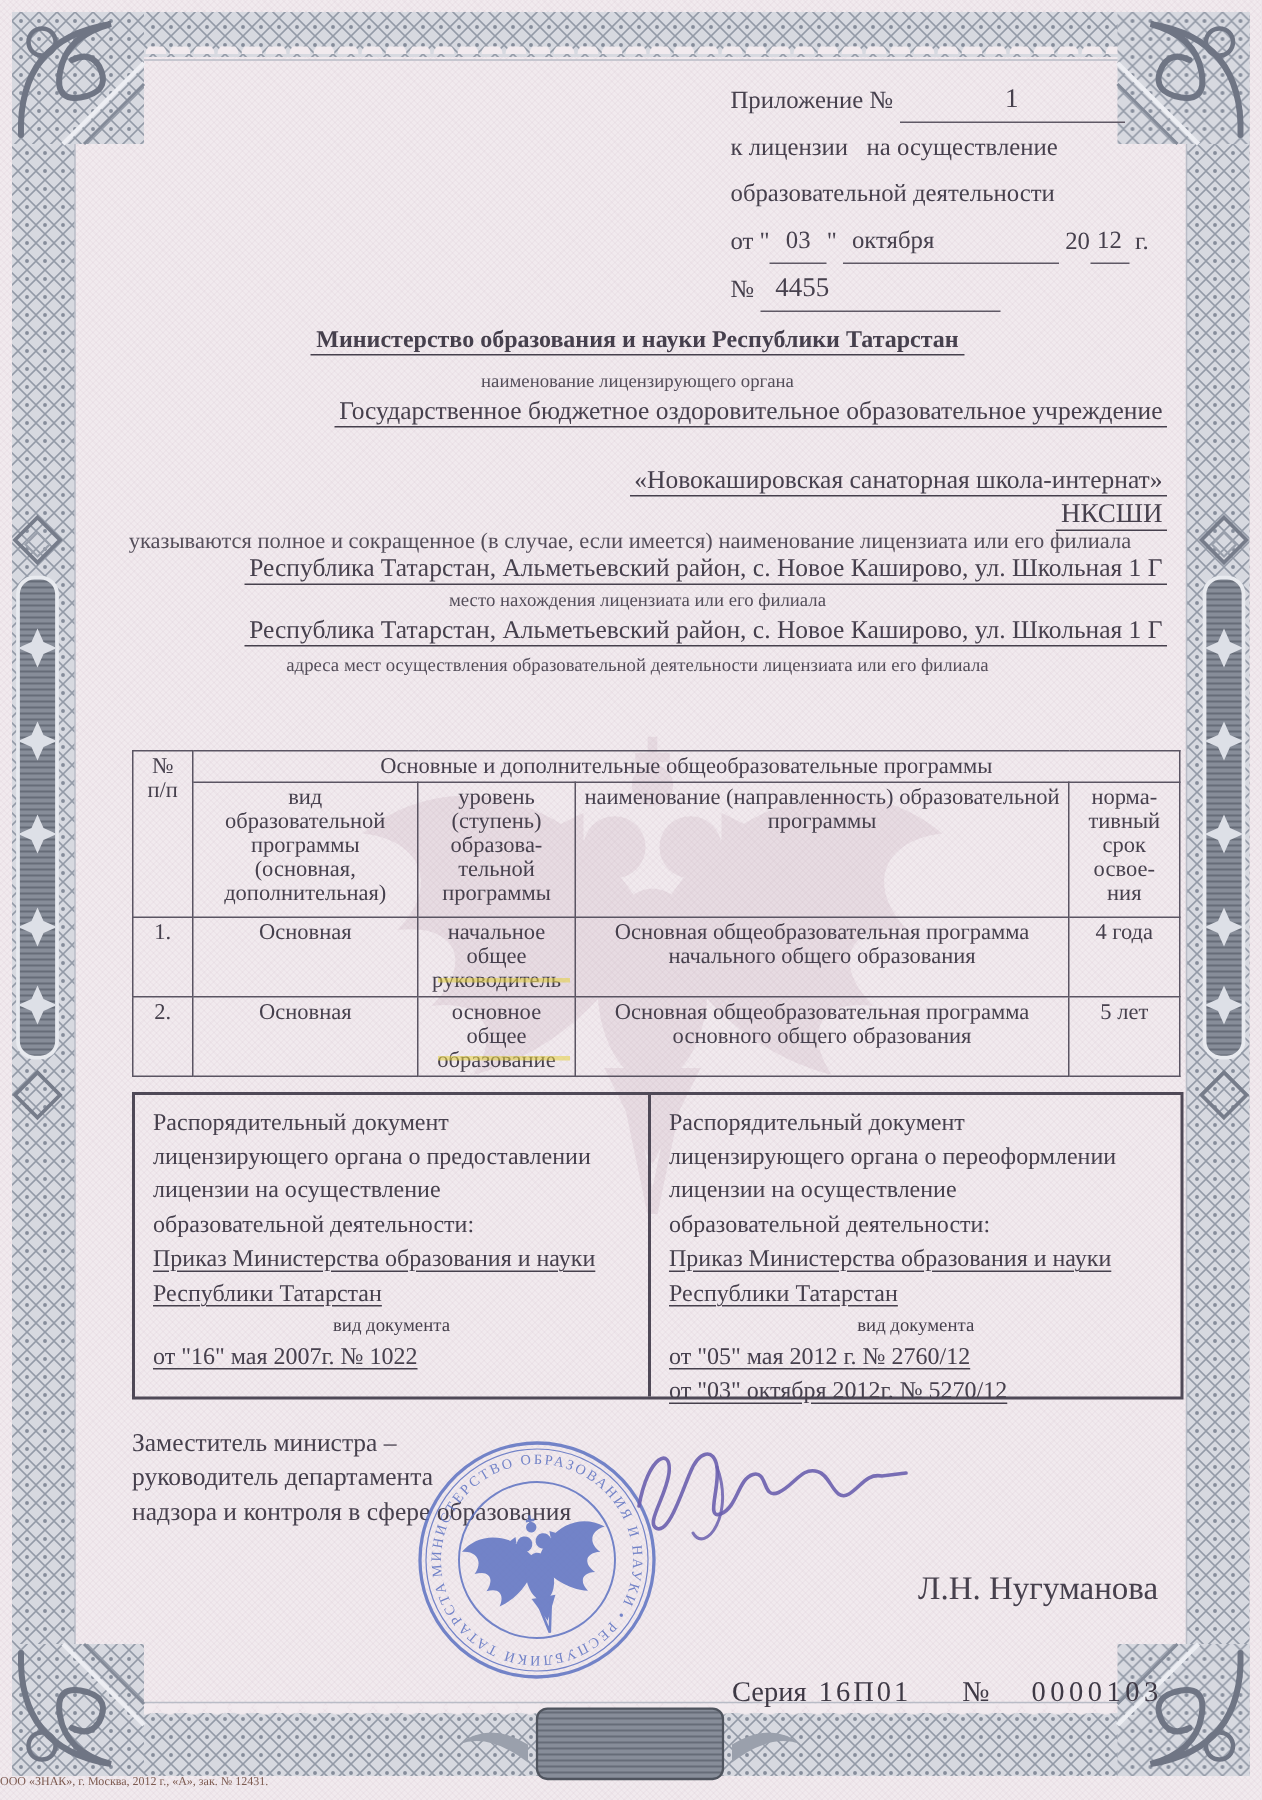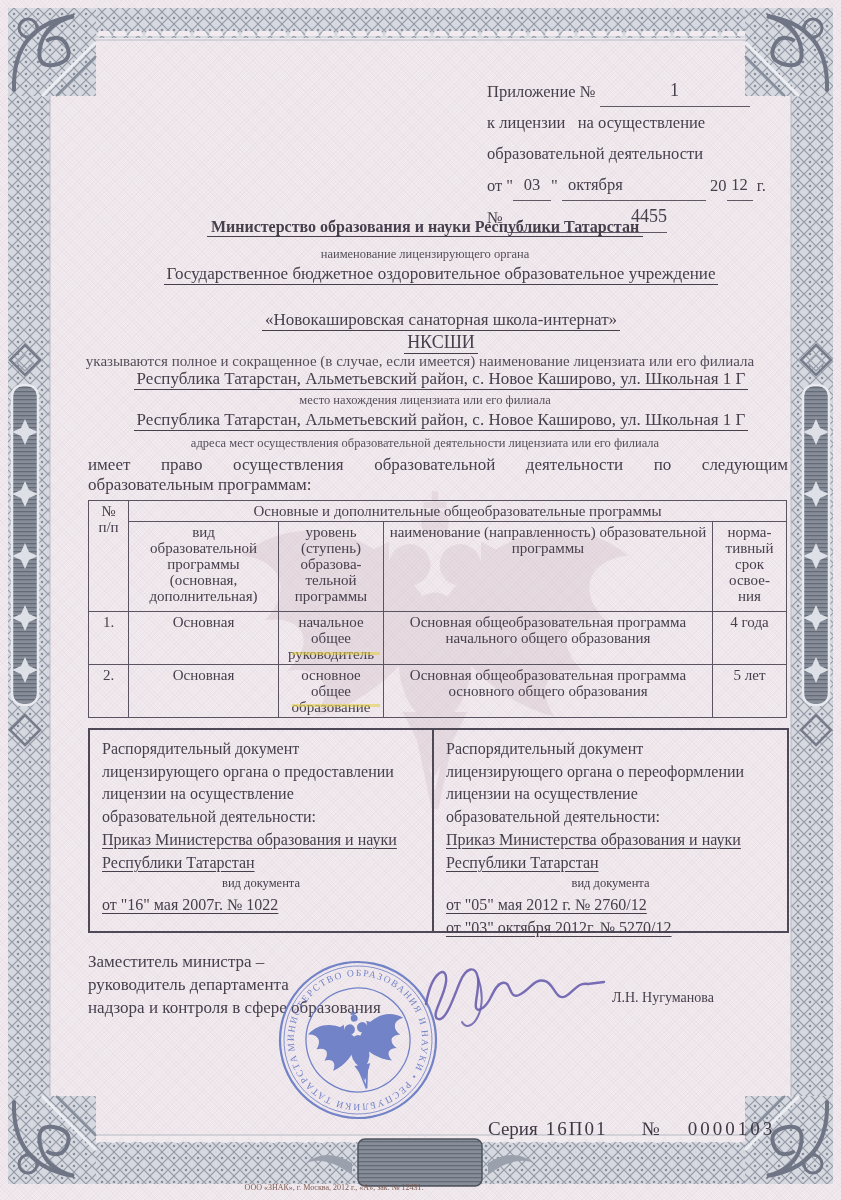--- a/index.html
+++ b/index.html
@@ -12,54 +12,54 @@
     pointer-events:none;}
   svg.frame{position:absolute;inset:0;z-index:0;}
   .content{position:absolute;inset:0;z-index:1;}
   .blk{position:absolute;}
   .center{text-align:center;}
   .pre{white-space:pre-line;}
   .udec{text-decoration:underline;text-underline-offset:3px;text-decoration-thickness:1px;}
   .cap{font-size:12.5px;color:#544e5a;}
   .fill{display:inline-block;border-bottom:1px solid #5f5865;text-align:center;vertical-align:bottom;}
   
-  .appendix{left:487px;top:50px;width:312px;font-size:16.5px;line-height:31px;margin-top:25px;}
+  .appendix{left:487px;top:50px;width:312px;font-size:16.5px;line-height:31px;}
   .appendix .num-val{font-size:18px;}
   
   .h-authority{left:70px;top:218px;width:710px;font-size:16px;font-weight:600;}
   .h-authority span{border-bottom:1.5px solid #46404d;padding:0 4px 1px;}
-  .orgline{left:86px;width:710px;font-size:17px;}
+  .orgline{left:68px;width:710px;font-size:17px;text-align:right;}
   .orgline span{border-bottom:1px solid #46404d;padding:0 3px 1px;}
   .rights{left:88px;width:700px;font-size:17px;}
   .rights .j{text-align:justify;text-align-last:justify;}
   
   table.programs{position:absolute;left:88px;top:500px;width:698px;border-collapse:collapse;table-layout:fixed;
     font-size:15px;line-height:16px;}
   table.programs td{border:1px solid #5a5462;text-align:center;vertical-align:top;padding:2px 3px;}
   table.programs{border:1.5px solid #4f4957;}
   .yellow-mark{position:absolute;background:#e3cf3f;opacity:.55;height:3px;z-index:2;}
   
   .orders{left:88px;top:728px;width:697px;height:201px;border:2px solid #4f4957;display:flex;}
   .orders .cell{padding:8px 12px;font-size:16px;line-height:1.42;}
   .orders .cell.l{width:318px;border-right:2px solid #4f4957;}
   .orders .cell.r{flex:1;}
   .orders .vid{font-size:12.5px;text-align:center;margin:1px 0;}
   
   .sig-post{left:88px;top:950px;font-size:17px;line-height:23px;}
-  .sig-name{left:612px;top:990px;font-size:14px;}
+  .sig-name{left:612px;top:1046px;font-size:22px;}
   .sigsvg{position:absolute;left:418px;top:952px;z-index:3;}
   .stamp{position:absolute;left:268px;top:950px;z-index:2;opacity:.85;}
   .wm{position:absolute;left:225px;top:420px;z-index:0;opacity:.15;}
   
   .serial{left:488px;top:1118px;font-size:19px;color:#3e3945;}
   .serial .s1{margin-right:8px;}
   .serial .s2{letter-spacing:2px;margin-right:34px;text-align:right;}
   .serial .s3{margin-right:28px;}
   .serial .s4{letter-spacing:3px;}
-  .printline{left:0;top:1183px;width:668px;text-align:center;font-size:8px;color:#7c5a50;}
+  .printline{left:0;top:1183px;width:668px;font-size:8px;color:#7c5a50;}
 </style>
 </head>
 <body>
 
 <div class="page">
 
   <svg class="frame" width="841" height="1200" viewBox="0 0 841 1200">
     <defs>
       <pattern id="lace" width="12" height="12" patternUnits="userSpaceOnUse">
         <rect width="12" height="12" fill="#d7d9e0"></rect>
@@ -147,41 +147,37 @@
       <div>к лицензии&nbsp;&nbsp; на осуществление</div>
       <div>образовательной деятельности</div>
       <div>
         <span>от "</span><span class="fill" style="width:38px;">03</span><span>"</span>
         <span class="fill" style="width:138px;text-align:left;padding-left:6px;">октября</span>
         <span>20</span><span class="fill" style="width:26px;">12</span>
         <span>г.</span>
       </div>
       <div>
         <span>№</span>
-        <span class="fill num-val" style="width:150px;text-align:right;padding-left:10px;">4455</span>
+        <span class="fill num-val" style="width:150px;text-align:left;padding-left:10px;">4455</span>
       </div>
     </div>
 
     <div class="blk h-authority center"><span>Министерство образования и науки Республики Татарстан</span></div>
     <div class="blk cap center" style="left:70px;top:247px;width:710px;">наименование лицензирующего органа</div>
 
     <div class="blk orgline center" style="top:264px;"><span>Государственное бюджетное оздоровительное образовательное учреждение</span></div>
     <div class="blk orgline center" style="top:310px;"><span>«Новокашировская санаторная школа-интернат»</span></div>
     <div class="blk orgline center" style="top:332px;font-size:18px;"><span>НКСШИ</span></div>
     <div class="blk cap center" style="left:60px;top:353px;width:720px;font-size:15px;">указываются полное и сокращенное (в случае, если имеется) наименование лицензиата или его филиала</div>
 
     <div class="blk orgline center" style="top:369px;"><span>Республика Татарстан, Альметьевский район, с. Новое Каширово, ул. Школьная 1 Г</span></div>
     <div class="blk cap center" style="left:70px;top:393px;width:710px;">место нахождения лицензиата или его филиала</div>
     <div class="blk orgline center" style="top:410px;"><span>Республика Татарстан, Альметьевский район, с. Новое Каширово, ул. Школьная 1 Г</span></div>
     <div class="blk cap center" style="left:70px;top:436px;width:710px;">адреса мест осуществления образовательной деятельности лицензиата или его филиала</div>
 
-    <div class="blk rights" style="top:455px;">
-      <div class="j">имеет право осуществления образовательной деятельности по следующим</div>
-      <div>образовательным программам:</div>
-    </div>
 
     <table class="programs">
       <colgroup>
           <col style="width:40px">
           <col style="width:150px">
           <col style="width:105px">
           <col style="width:329px">
           <col style="width:74px">
         </colgroup>
       <tbody>

